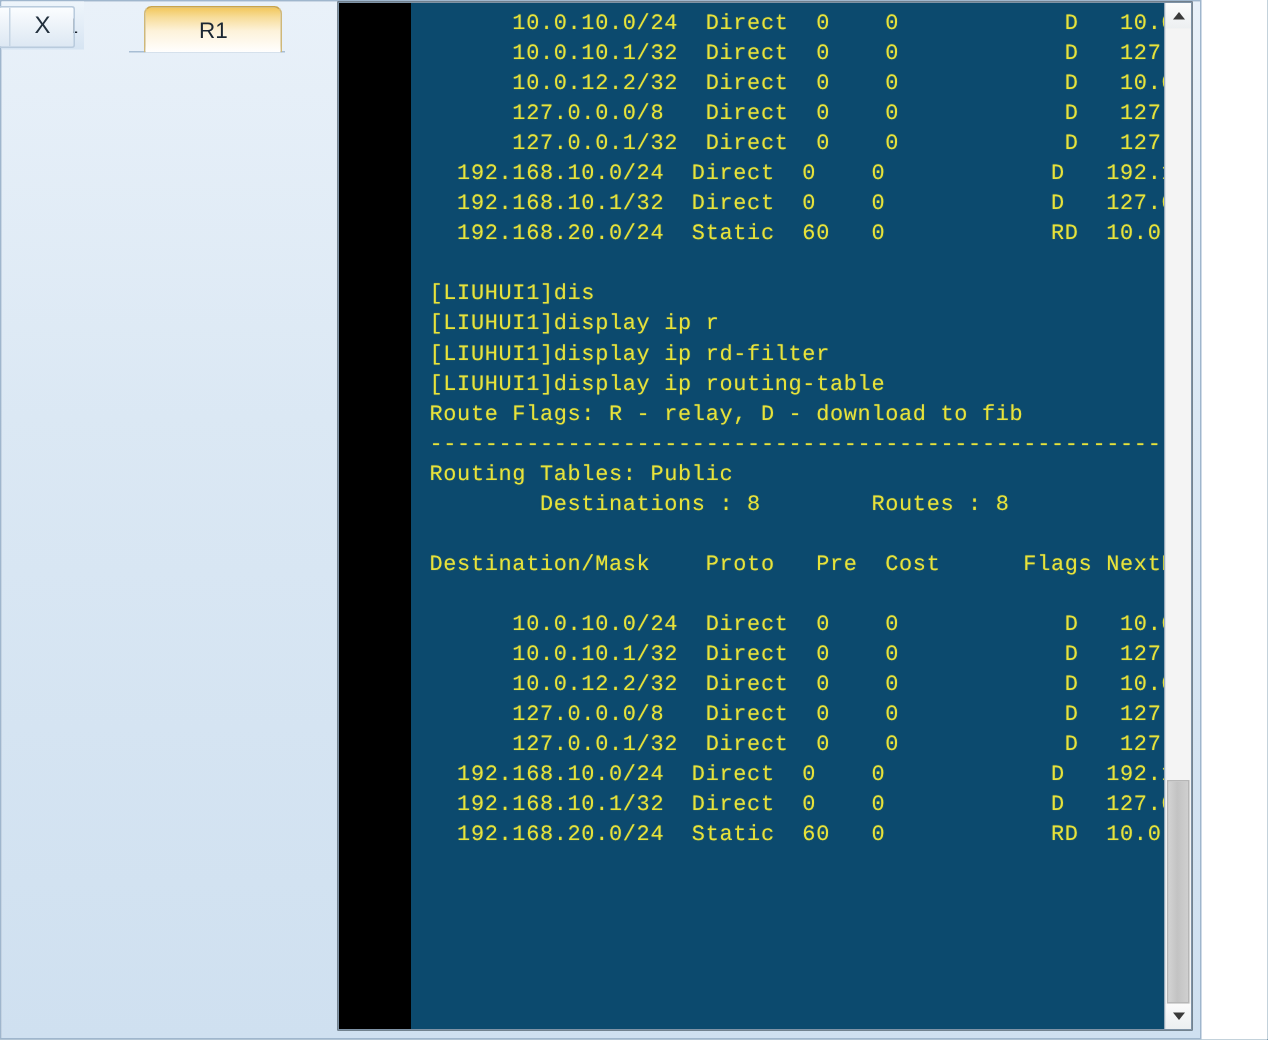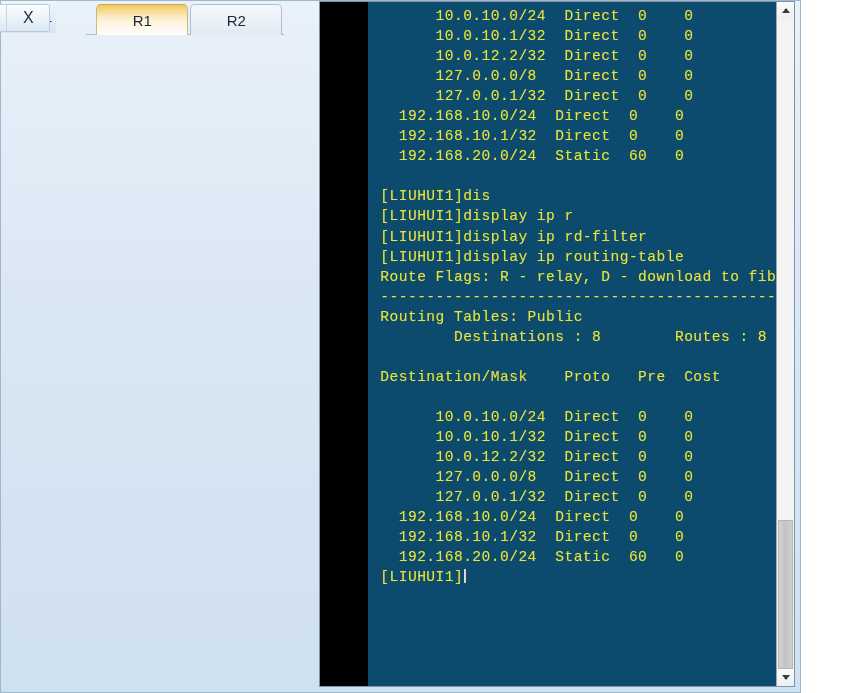--- a/index.html
+++ b/index.html
@@ -266,23 +266,20 @@
       <div class="win-btn">
         <span class="glyph-close">X</span>
       </div>
     </div>
   </div>
 
   <div class="tabstrip">
     <div class="tab active">
       <span>R1</span>
     </div>
-    <div class="tab">
-      <span>R2</span>
-    </div>
   </div>
 
   <div class="term-wrap">
     <div class="term">
       <pre>      10.0.10.0/24  Direct  0    0            D   10.0.10.1       Serial0/0/0
       10.0.10.1/32  Direct  0    0            D   127.0.0.1       Serial0/0/0
       10.0.12.2/32  Direct  0    0            D   10.0.12.2       Serial0/0/0
       127.0.0.0/8   Direct  0    0            D   127.0.0.1       InLoopBack0
       127.0.0.1/32  Direct  0    0            D   127.0.0.1       InLoopBack0
   192.168.10.0/24  Direct  0    0            D   192.168.10.1    Ethernet0/0/0
@@ -302,21 +299,20 @@
 
       10.0.10.0/24  Direct  0    0            D   10.0.10.1       Serial0/0/0
       10.0.10.1/32  Direct  0    0            D   127.0.0.1       Serial0/0/0
       10.0.12.2/32  Direct  0    0            D   10.0.12.2       Serial0/0/0
       127.0.0.0/8   Direct  0    0            D   127.0.0.1       InLoopBack0
       127.0.0.1/32  Direct  0    0            D   127.0.0.1       InLoopBack0
   192.168.10.0/24  Direct  0    0            D   192.168.10.1    Ethernet0/0/0
   192.168.10.1/32  Direct  0    0            D   127.0.0.1       Ethernet0/0/0
   192.168.20.0/24  Static  60   0            RD  10.0.12.2       Serial0/0/0
 </pre>
-      <pre><span>[LIUHUI1]</span><span class="cursor"></span></pre>
     </div>
 
     <div class="vscroll">
       <div class="sb-btn">
         <span class="sb-arrow up"></span>
       </div>
       <div class="sb-track">
         <div class="sb-thumb"></div>
       </div>
       <div class="sb-btn">

